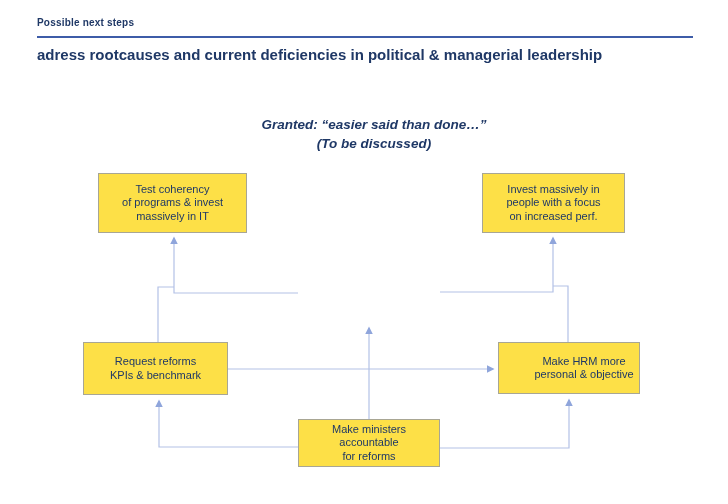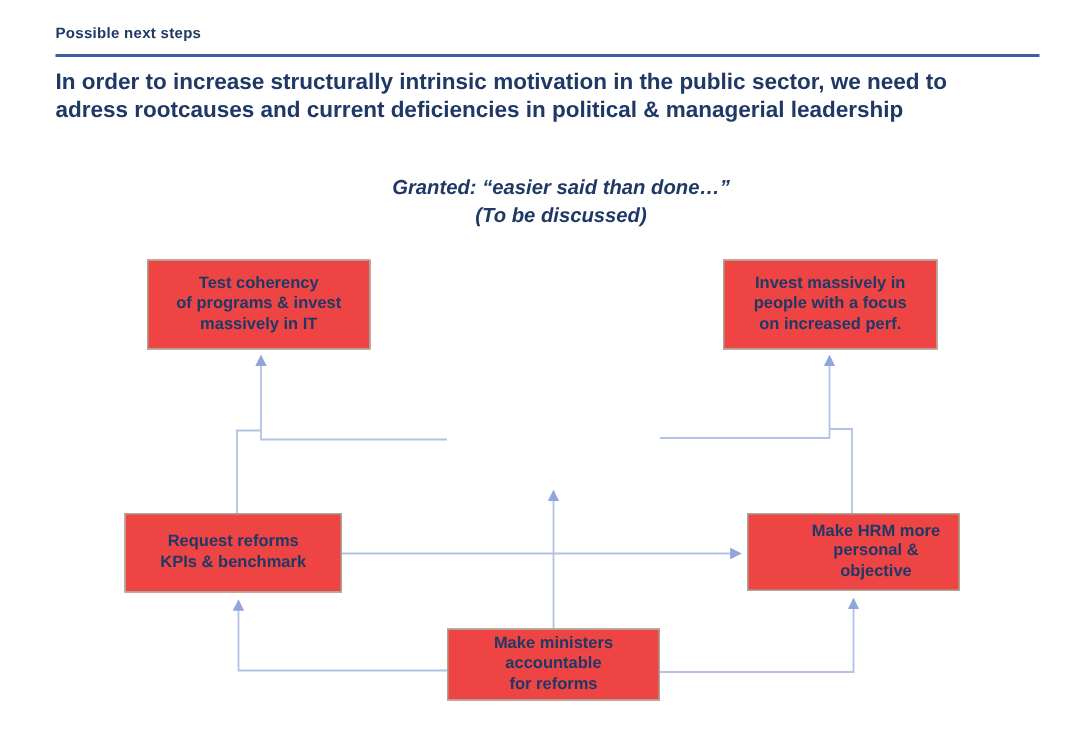--- a/index.html
+++ b/index.html
@@ -60,25 +60,25 @@
     position: absolute;
     left: 0;
     top: 0;
     width: 728px;
     height: 504px;
     pointer-events: none;
   }
   .box {
     position: absolute;
     box-sizing: border-box;
-    background: #ef4444;
+    background: #fde047;
     border: 1px solid #a8a694;
     color: #1f3866;
     font-size: 11px;
-    font-weight: bold;
+    font-weight: normal;
     line-height: 13.5px;
     text-align: center;
     white-space: pre-line;
     display: flex;
     align-items: center;
     justify-content: center;
     padding: 2px;
   }
   .box-test-coherency  { left:  98px; top: 173px; width: 149px; height: 60px; }
   .box-invest-people   { left: 482px; top: 173px; width: 143px; height: 60px; }
@@ -90,21 +90,20 @@
 </head>
 <body>
 
 <div class="slide">
 
   <div class="eyebrow">Possible next steps</div>
 
   <div class="header-rule"></div>
 
   <div class="title">
-    <span>In order to increase structurally intrinsic motivation in the public sector, we need to</span>
     <span>adress rootcauses and current deficiencies in political &amp; managerial leadership</span>
   </div>
 
   <div class="subtitle">
     <span>Granted: “easier said than done…”</span>
     <span>(To be discussed)</span>
   </div>
 
   <svg class="connectors" viewBox="0 0 728 504" xmlns="http://www.w3.org/2000/svg">
     <defs>

